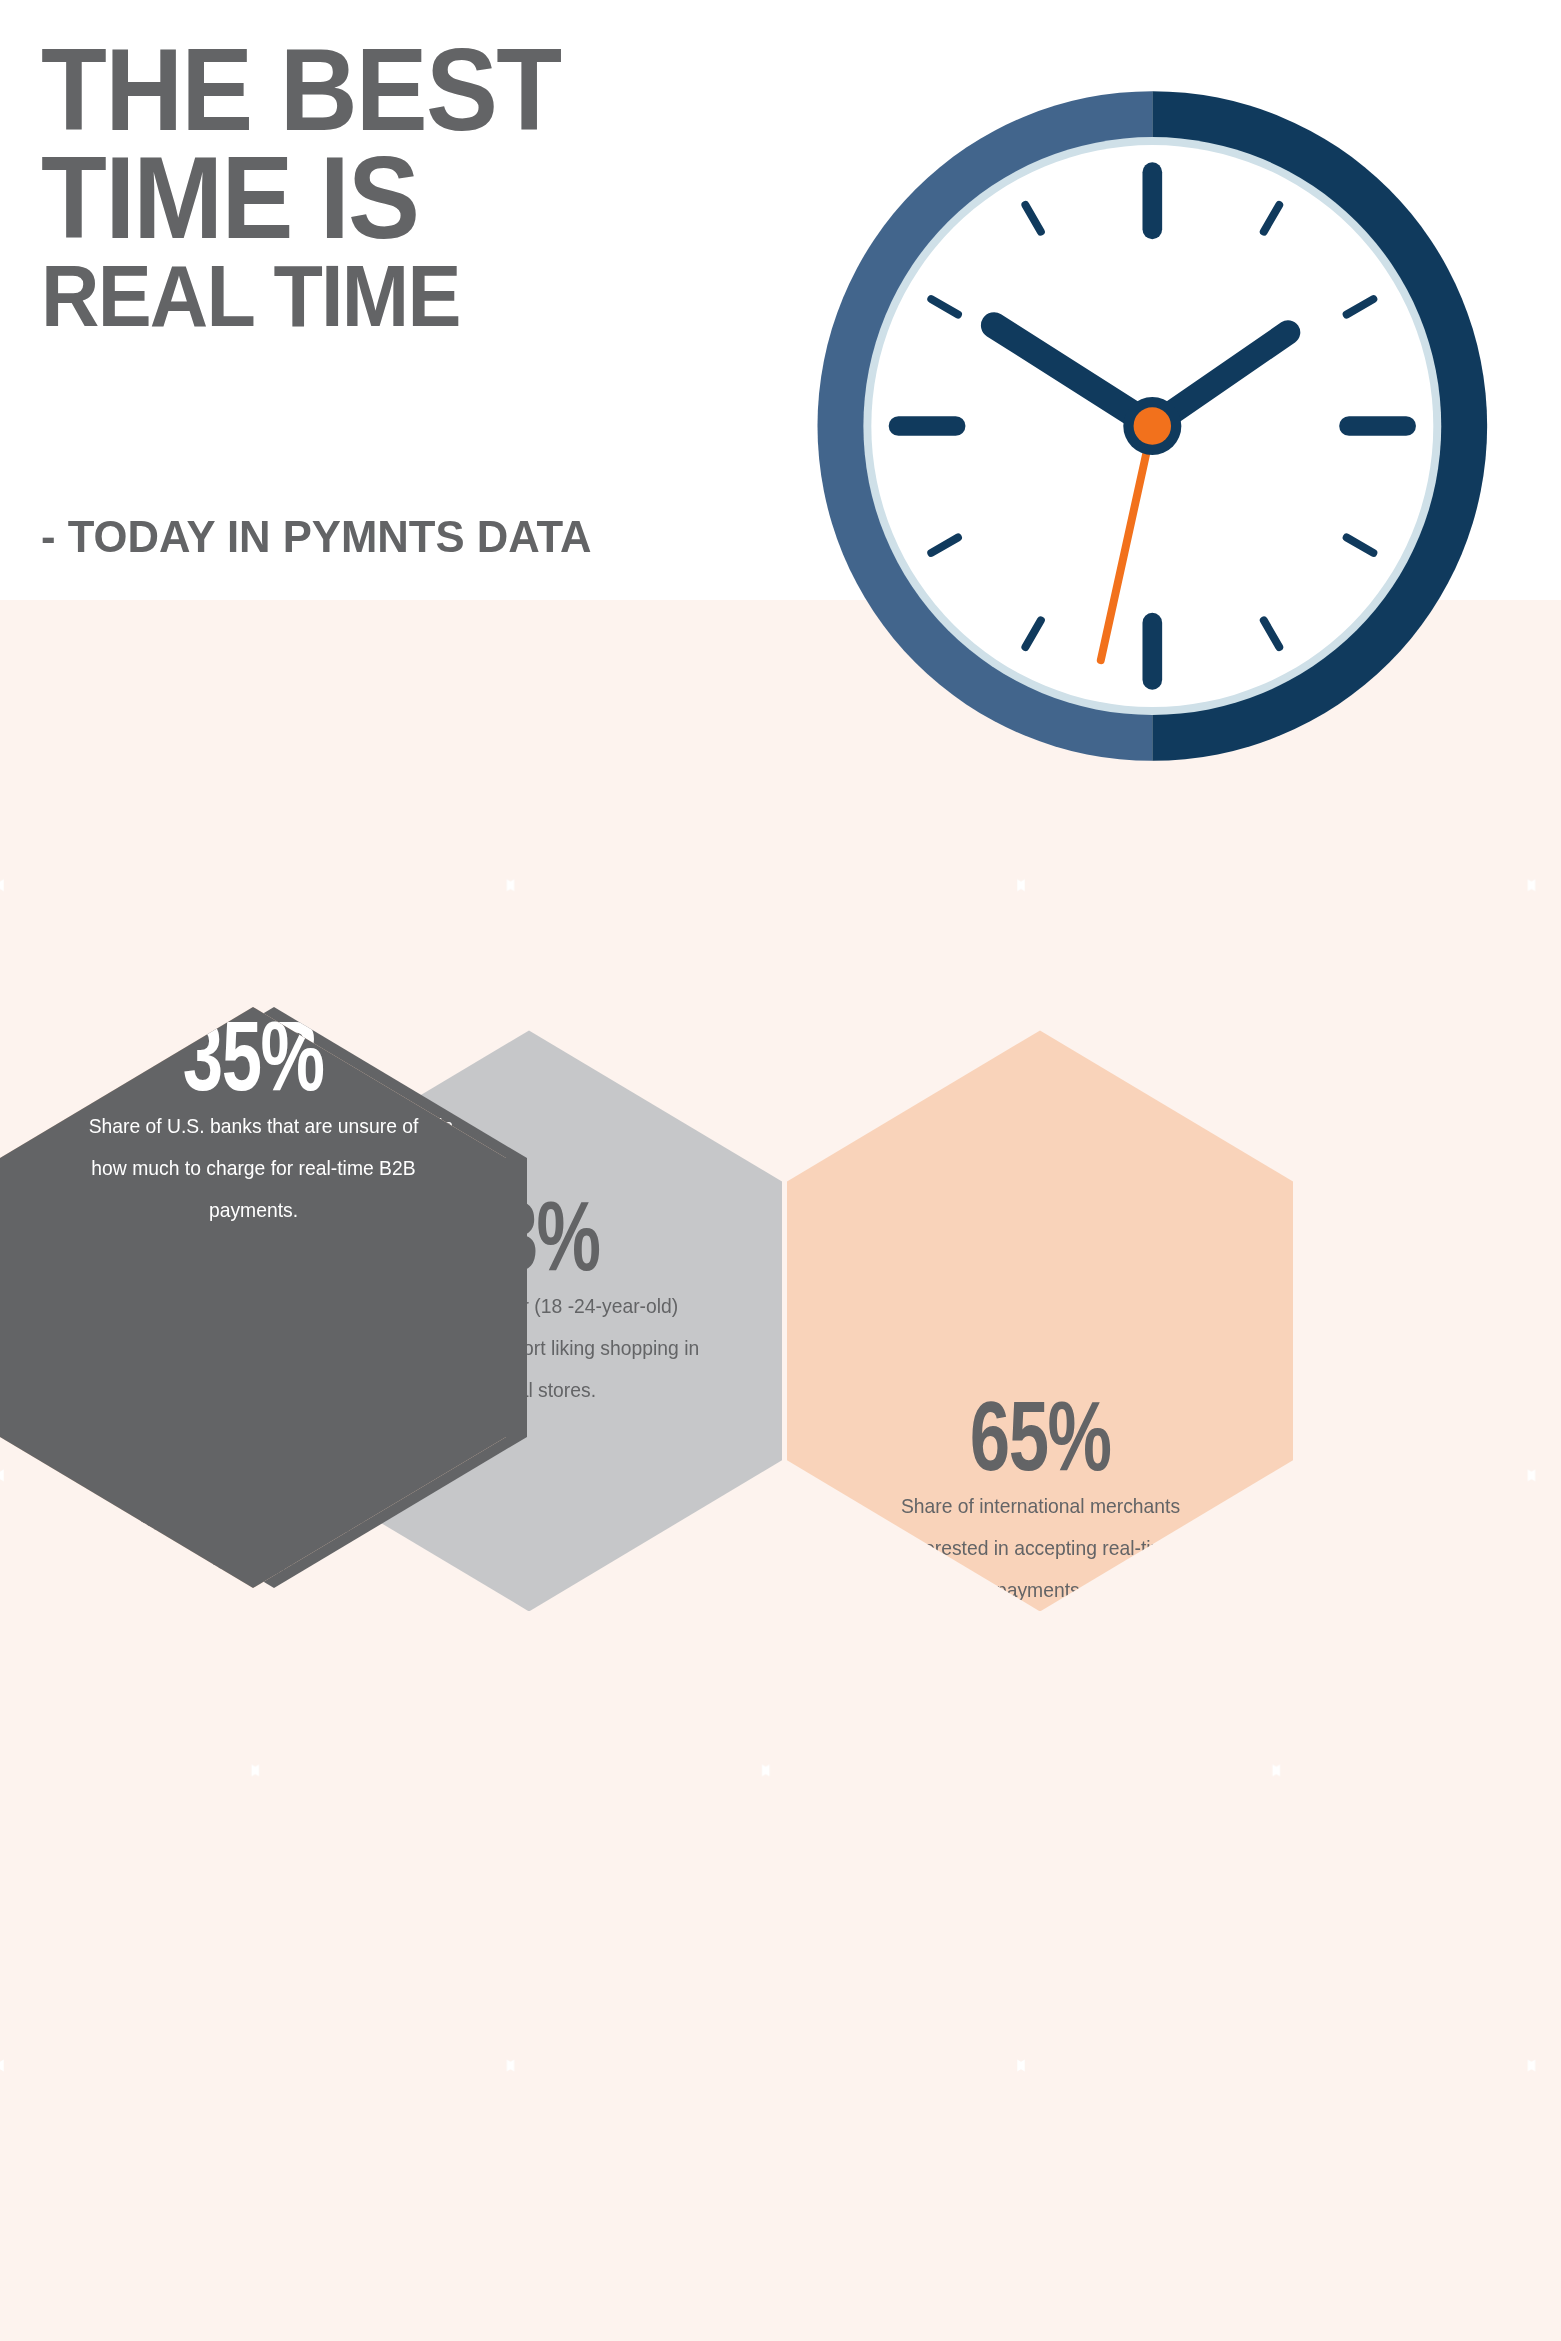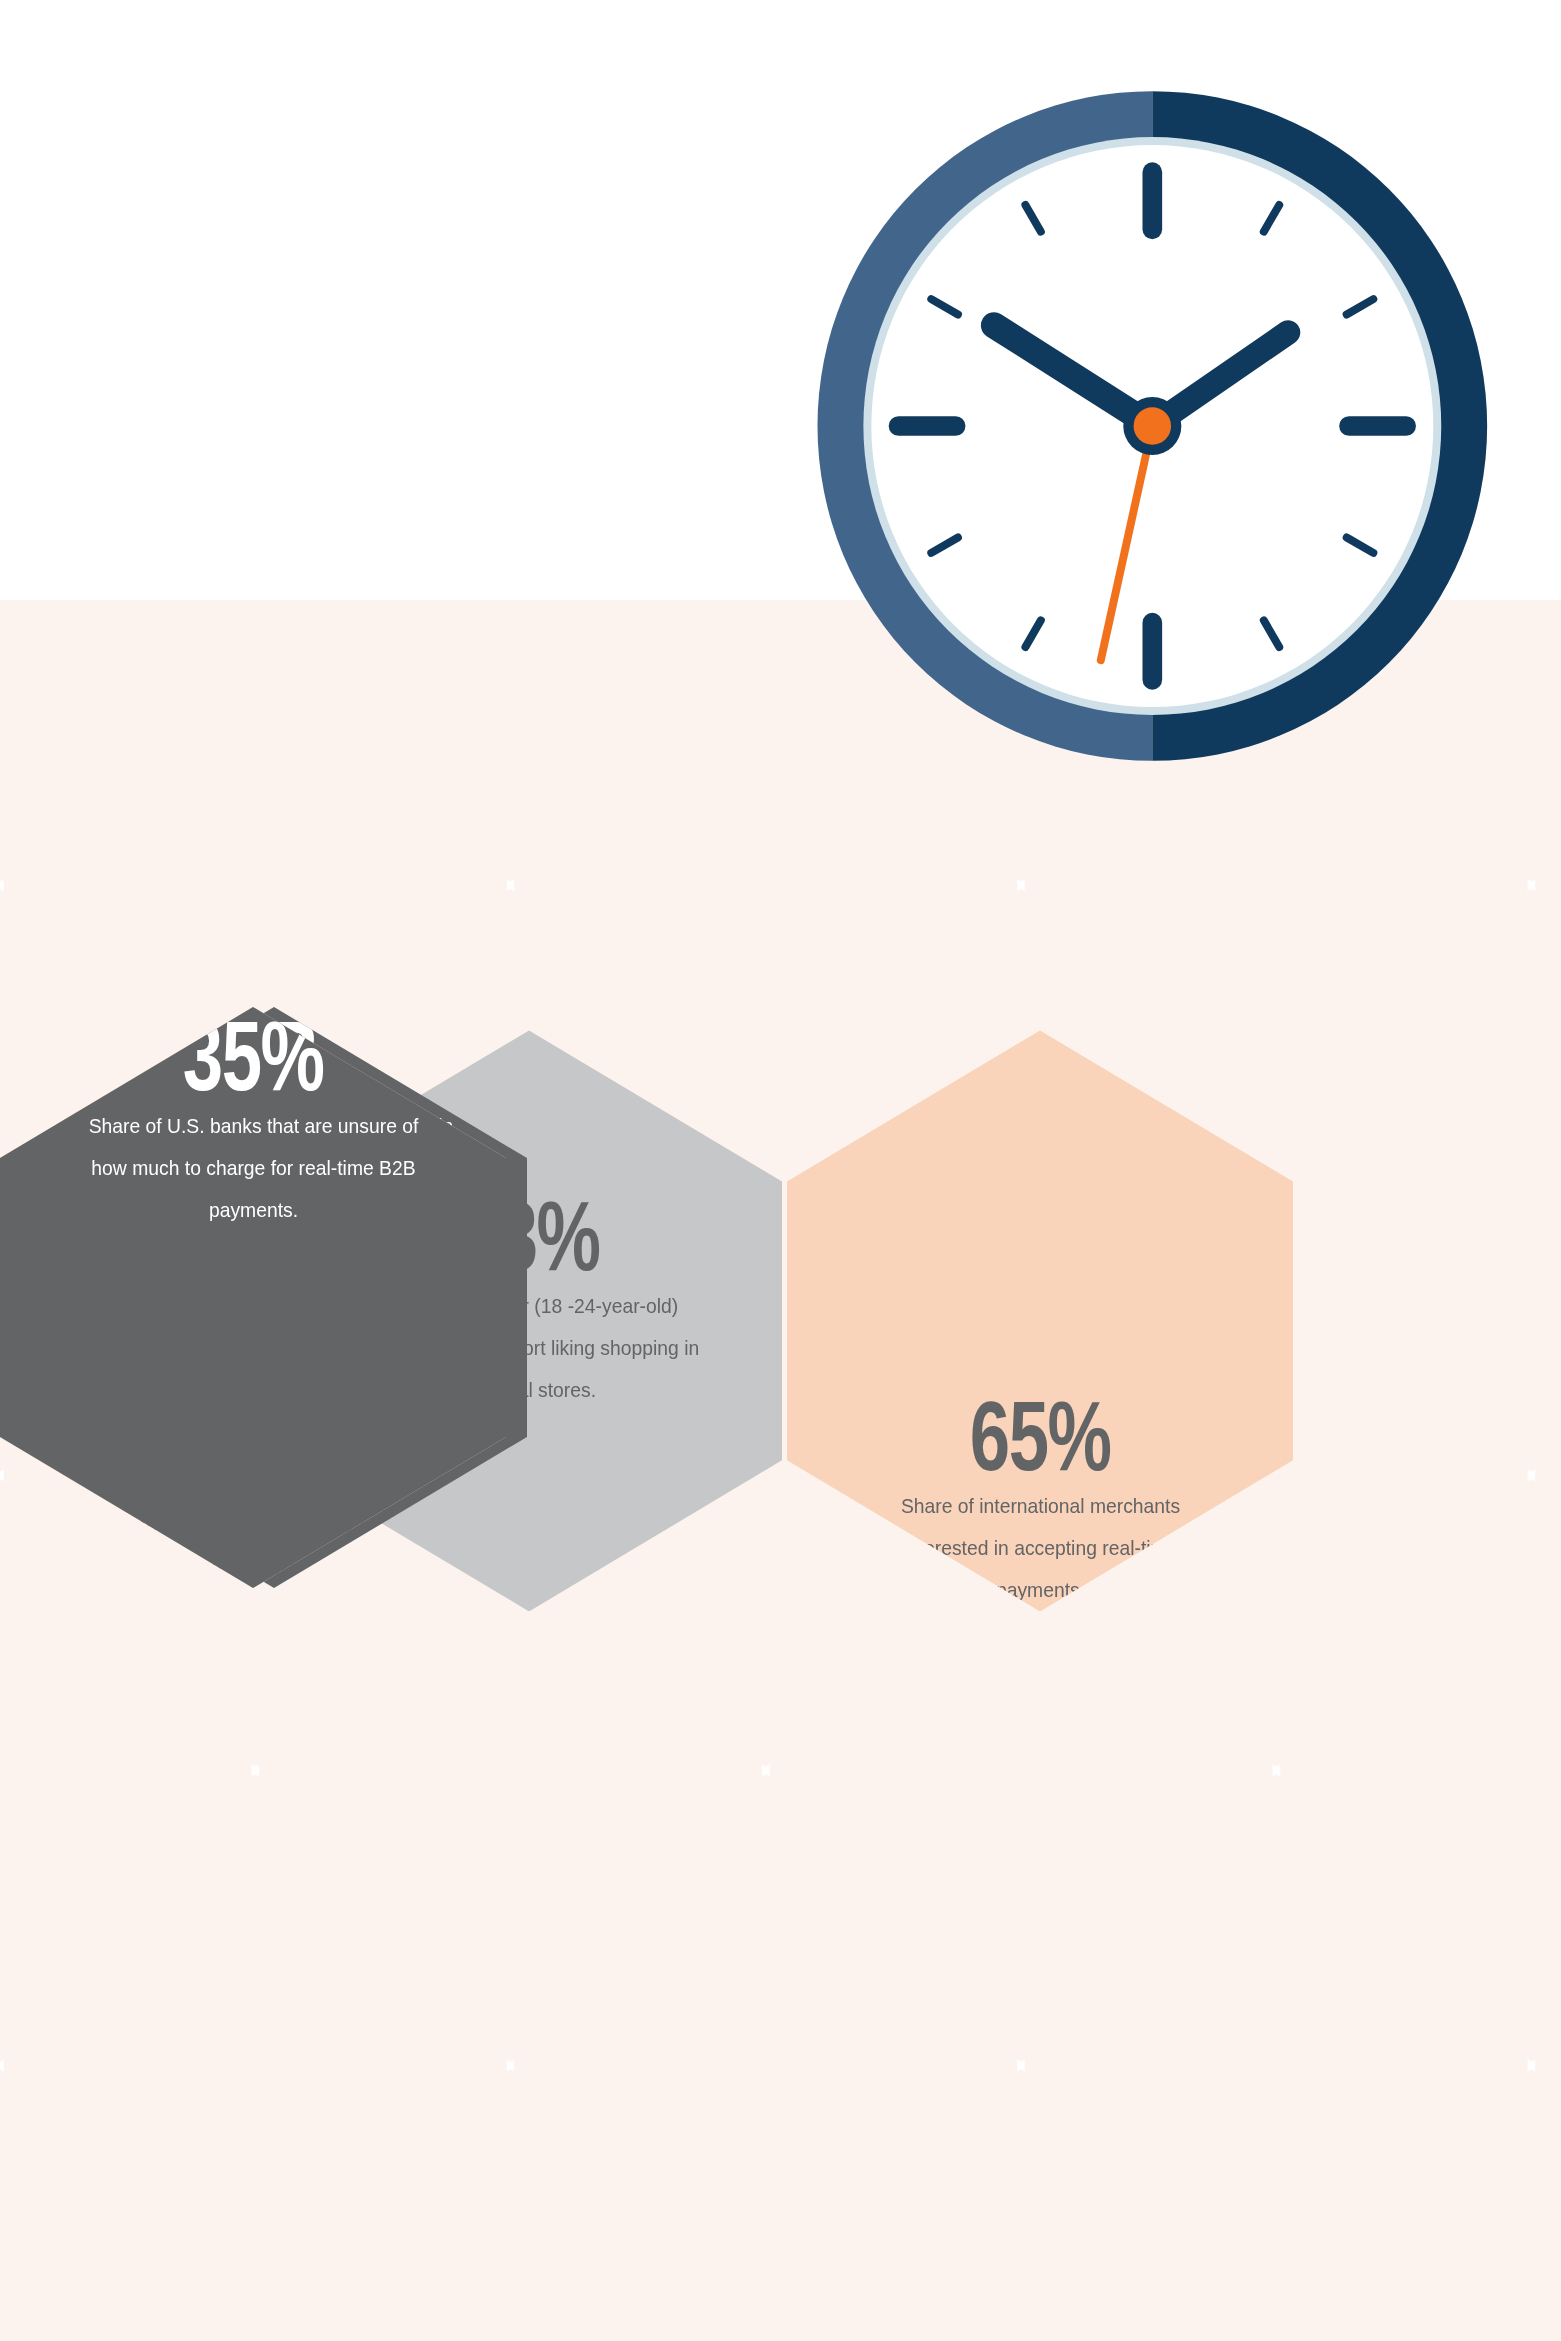--- a/index.html
+++ b/index.html
@@ -206,20 +206,28 @@
         <polygon points="1090,-622 1627,-300 1627,300 1090,622 553,300 553,-300" fill="#fdf3ee"></polygon>
         <polygon points="0,638 537,960 537,1560 0,1882 -537,1560 -537,960" fill="#fdf3ee"></polygon>
         <polygon points="1090,638 1627,960 1627,1560 1090,1882 553,1560 553,960" fill="#fdf3ee"></polygon>
       </pattern>
     </defs>
     <rect x="0" y="0" width="3333" height="5833" fill="url(#hexpat)"></rect>
   </svg>
 
   <div class="header-white"></div>
 
+  <div class="header">
+    <div class="headline">
+      <span class="l1">THE BEST</span>
+      <span class="l2">TIME IS</span>
+      <span class="l3">REAL TIME</span>
+    </div>
+    <div class="subhead">- TODAY IN PYMNTS DATA</div>
+  </div>
 
   <div class="clock-wrap">
     <svg viewBox="0 0 1640 1830" aria-hidden="true">
       <defs>
         <clipPath id="leftHalf">
             <rect x="0" y="0" width="810" height="1830"></rect>
           </clipPath>
         <clipPath id="rightHalf">
             <rect x="810" y="0" width="830" height="1830"></rect>
           </clipPath>

